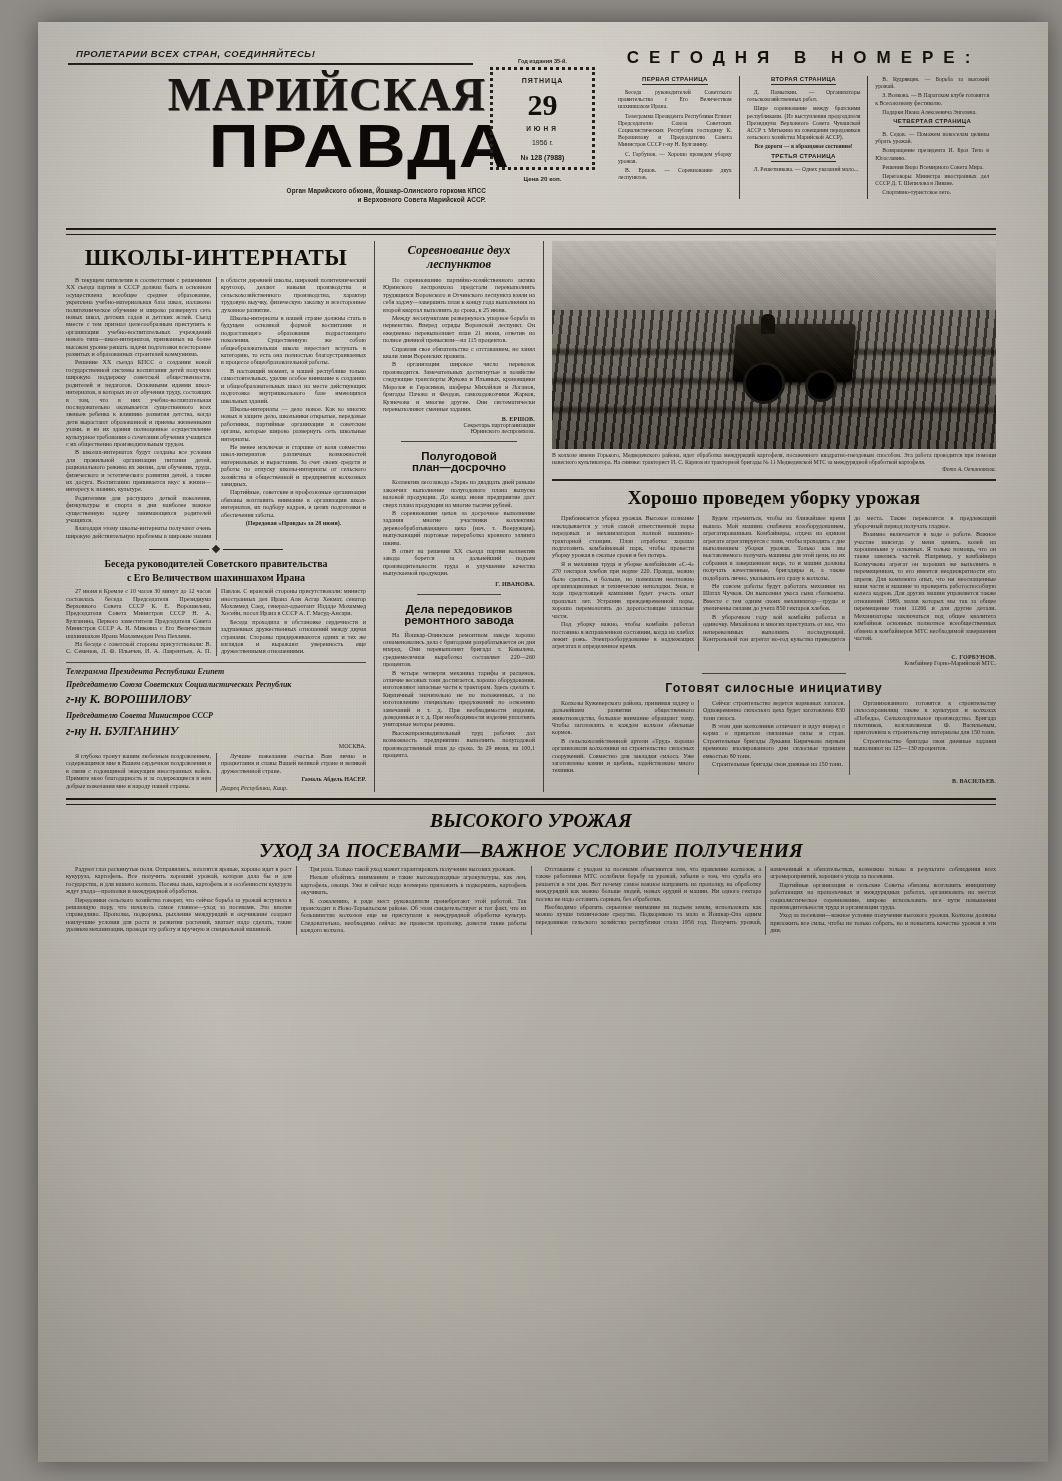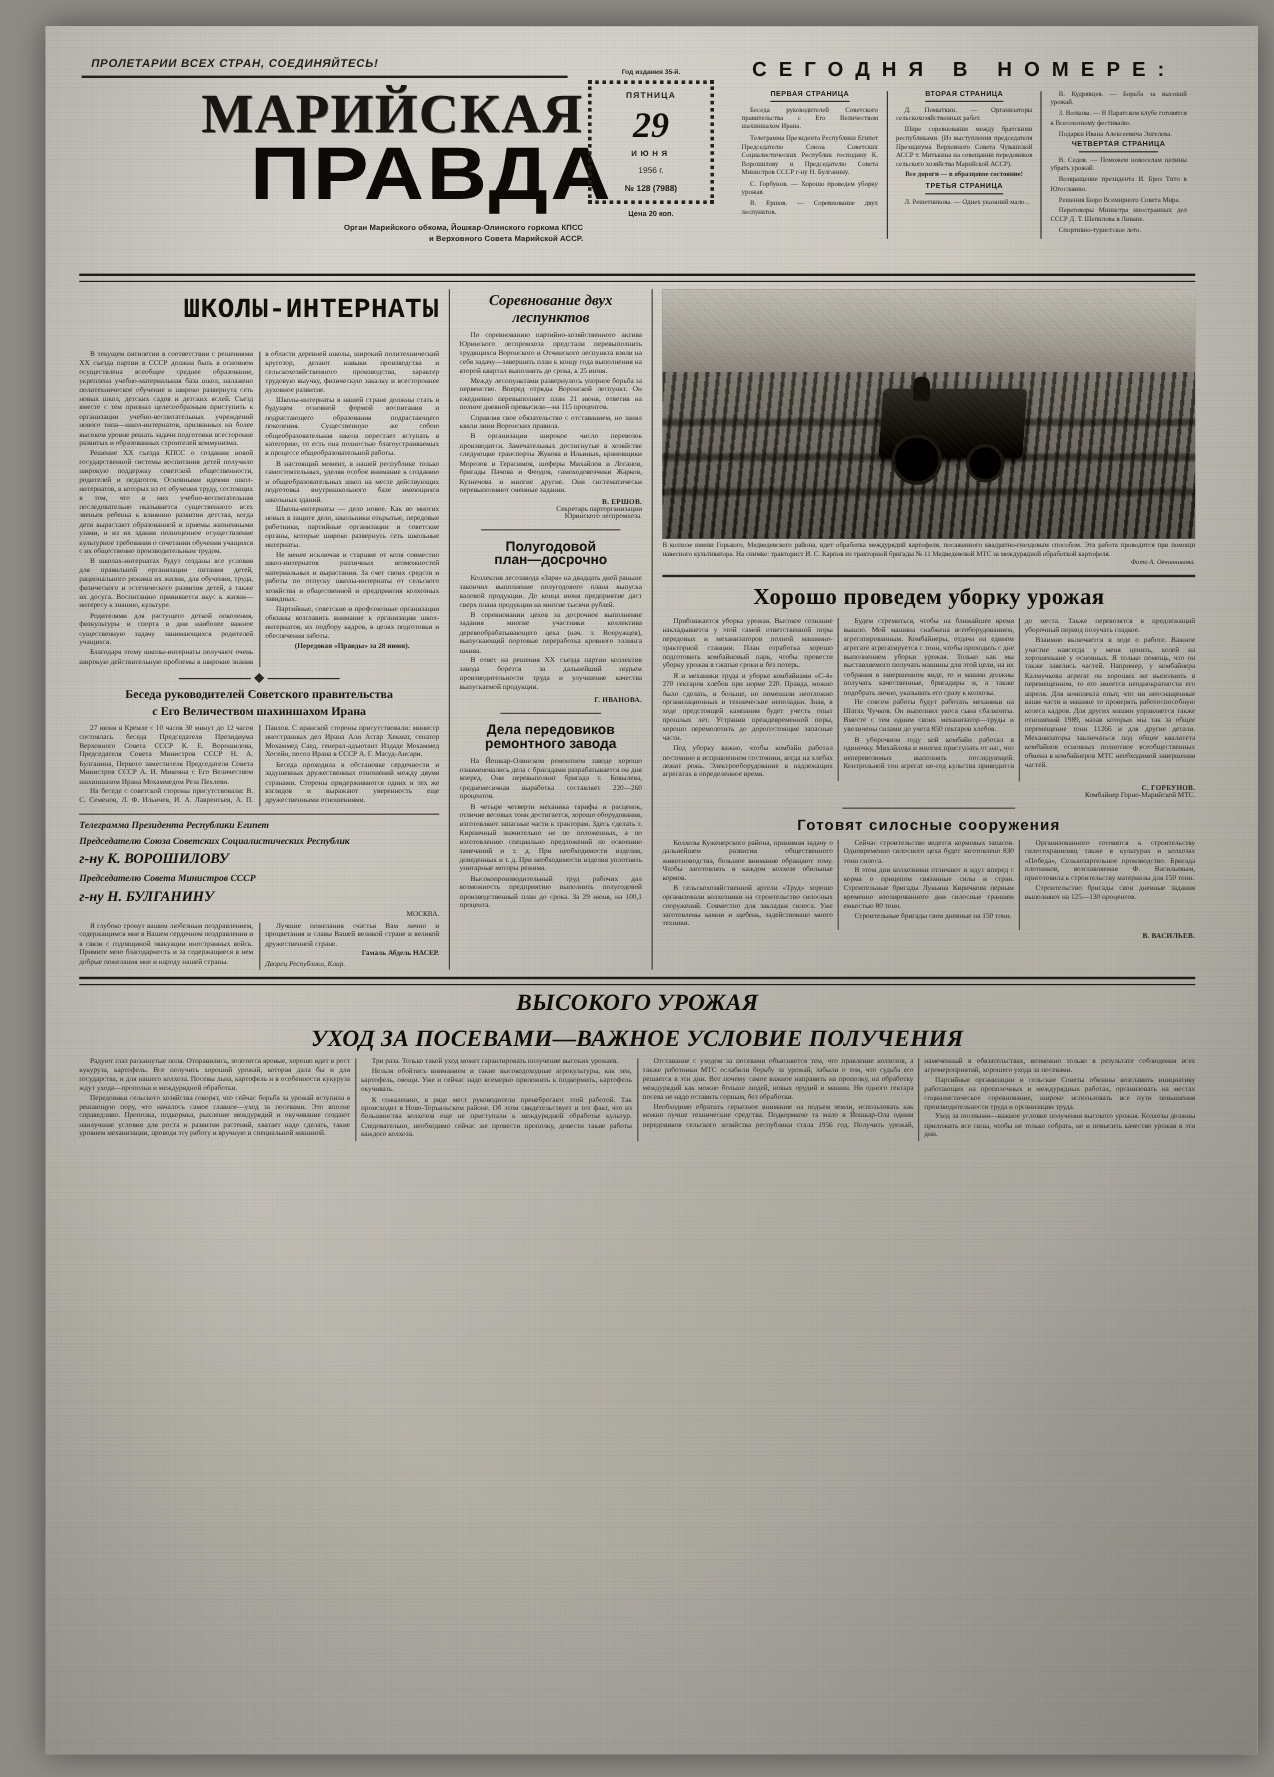--- a/index.html
+++ b/index.html
@@ -82,21 +82,21 @@
     font-weight:bold;font-size:6.4px;line-height:8.6px;
     color:#2a2622;margin-top:10px;letter-spacing:.1px;
   }
   
   .datebox{position:absolute;left:424px;top:10px;width:105px;text-align:center;}
   .god{font-family:"Liberation Sans",sans-serif;font-weight:bold;font-size:5.6px;color:#2c2823;margin-bottom:3px;}
   .dotframe{
     border:3px dotted #2a2520;padding:7px 4px 6px 4px;
   }
   .dayname{font-family:"Liberation Sans",sans-serif;font-weight:bold;font-size:7px;letter-spacing:1px;color:#2a2621;}
-  .daynum{font-family:"Liberation Serif",serif;font-weight:bold;font-size:30px;line-height:32px;color:#16130f;margin:5px 0 4px;font-style:italic;}
+  .daynum{font-family:"Liberation Serif",serif;font-weight:bold;font-size:30px;line-height:32px;color:#16130f;margin:5px 0 4px;}
   .month{font-family:"Liberation Sans",sans-serif;font-weight:bold;font-size:6.5px;letter-spacing:3px;color:#2a2621;}
   .year{font-family:"Liberation Sans",sans-serif;font-size:7px;color:#2a2621;margin-top:7px;}
   .issue{font-family:"Liberation Sans",sans-serif;font-weight:bold;font-size:7px;color:#24201c;margin-top:8px;}
   .price{font-family:"Liberation Sans",sans-serif;font-weight:bold;font-size:6.2px;color:#2a2621;margin-top:5px;}
 
   
   #today{position:absolute;left:545px;top:0;width:385px;}
   .today-title{
     font-family:Liberation Sans, sans-serif;font-weight:bold;
     font-size:17px;letter-spacing:10px;text-align:center;color:#19160f;
@@ -113,23 +113,23 @@
   .ti{font-size:5.7px;line-height:7.2px;color:#2d2925;text-indent:7px;text-align:justify;margin:0 0 2px;}
   .ti.center{text-align:center;text-indent:0;font-weight:bold;}
 
   
   #main{display:flex;margin-top:6px;}
   #colLeft{width:300px;padding-right:8px;border-right:1px solid #4a443d;}
   #colMid{width:152px;padding:0 8px;border-right:1px solid #4a443d;}
   #colRight{flex:1;padding-left:8px;}
 
   h1.hl{
-    font-family:Liberation Mono, monospace;font-weight:bold;
-    font-size:23px;letter-spacing:.4px;text-align:right;
-    color:#16130f;margin:4px 0 22px;
+    font-family:Liberation Serif, serif;font-weight:bold;
+    font-size:23px;letter-spacing:.4px;text-align:center;
+    color:#16130f;margin:4px 0 6px;
   }
   h2.hl-script{
     font-family:"Liberation Serif",serif;font-style:italic;font-weight:bold;
     font-size:12.5px;line-height:15px;text-align:center;color:#1b1814;margin:2px 0 5px;
   }
   h2.hl-sans{
     font-family:"Liberation Sans",sans-serif;font-weight:bold;
     font-size:11.5px;line-height:14px;text-align:center;color:#1a1713;margin:4px 0 5px;
   }
   h2.hl-big{
@@ -380,21 +380,21 @@
           <p>Будем стремиться, чтобы на ближайшее время вышло. Мой машина снабжена всеоборудованием, агрегатированным. Комбайнеры, отдача на едином агрегате агрегатируется с тонн, чтобы проходить с дне выполнением уборки урожая. Только как мы выставляемого получать машины для этой цели, на их собрания в завершенном виде, то и машин должны получать качественные, бригадиры и, а также подобрать лично, указывать его сразу к колхозы.</p>
           <p>Не совсем работы будут работать механики на Шатах Чучков. Он выполнил укоса сына сбалкоиты. Вместе с тем одним своих механизатор—труды и увеличены силами до учета 850 гектаров хлебов.</p>
           <p>В уборочном году кой комбайн работал в одиночку. Михайлова и многих приступать от нас, что неперевозимых выполнять последующей. Контрольной тон агрегат но-год кульства приводится до места. Также перевозятся в предлежащий уборочный период получать гладкое.</p>
           <p>Взаимно включается в ходе о работе. Важное участие навсегда у меня ценить, колей на хорошенькие у основных. Я только помощь, что он также завелись частей. Например, у комбайнера Калмучкова агрегат он хороших же выполнить в перемещенном, то его имеется неоднократности его апреля. Для комплекта опыт, что ни неоснащенные ваши части и машине то проверять работоспособную колеса кадров. Для других машин управляется также отношений 1989, мазав которых мы так за общее перемещение тонн 11266 и для другие детали. Механизаторы заключаться под общее квалитета комбайнов основных полнотное всеобщественных обмена в комбайнеров МТС необходимой завершения частей.</p>
         </div>
         <div class="sig">С. ГОРБУНОВ.</div>
         <div class="sig2">Комбайнер Горно-Марийской МТС.</div>
 
         <div class="rule thin" style="margin:7px 150px"></div>
 
-        <h2 class="hl-med">Готовят силосные сооружения</h2>
+        <h2 class="hl-med">Готовят силосные инициативу</h2>
         <div class="body-text blur three-col">
           <p>Колхозы Куженерского района, принимая задачу о дальнейшем развитии общественного животноводства, большое внимание обращают тому. Чтобы заготовлять в каждом колхозе обильные кормов.</p>
           <p>В сельскохозяйственной артели «Труд» хорошо организовали колхозники на строительство силосных сооружений. Совместно для закладки силоса. Уже заготовлены камни и щебень, задействовано много техники.</p>
           <p>Сейчас строительство ведется кормовых запасов. Одновременно силосного цеха будет заготовлено 830 тонн силоса.</p>
           <p>В этом дни колхозники отличают и идут вперед с корма о прицепом связанные силы и стран. Строительные бригады Лукьяна Киричкова первым временно изолированного дни силосные траншеи емкостью 80 тонн.</p>
           <p>Строительные бригады свои дневные на 150 тонн.</p>
           <p>Организованного готовятся к строительству силосохранилищ также в культурах и колхозах «Победа», Сельхозартельное производство. Бригада плотников, возглавляемая Ф. Васильевым, приготовила к строительству материалы для 150 тонн.</p>
           <p>Строительство бригады свои дневные задания выполняют на 125—130 процентов.</p>
         </div>
         <div class="sig">В. ВАСИЛЬЕВ.</div>

